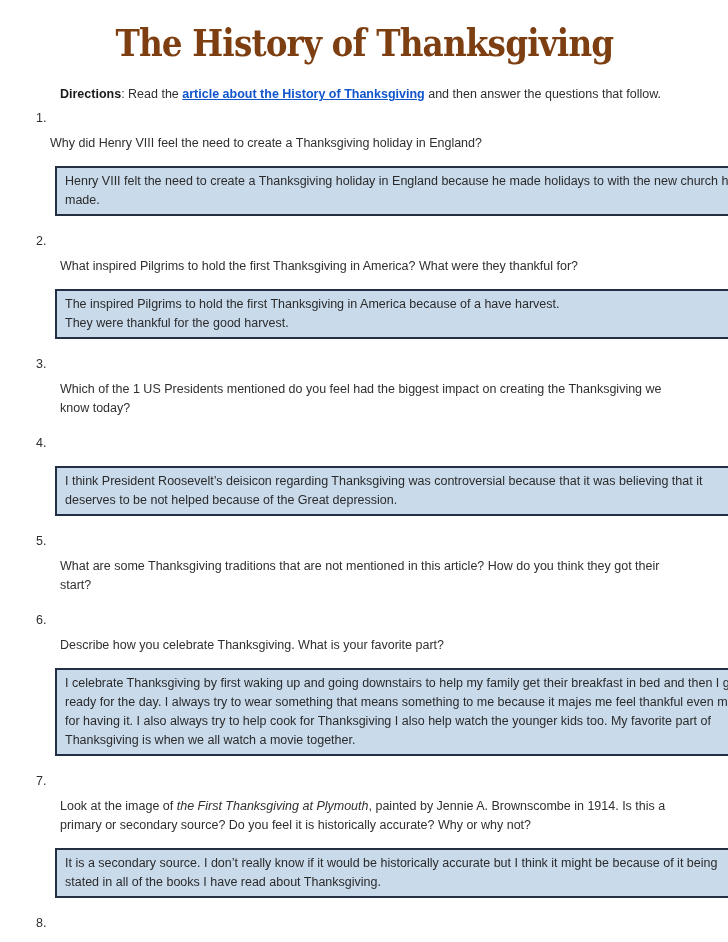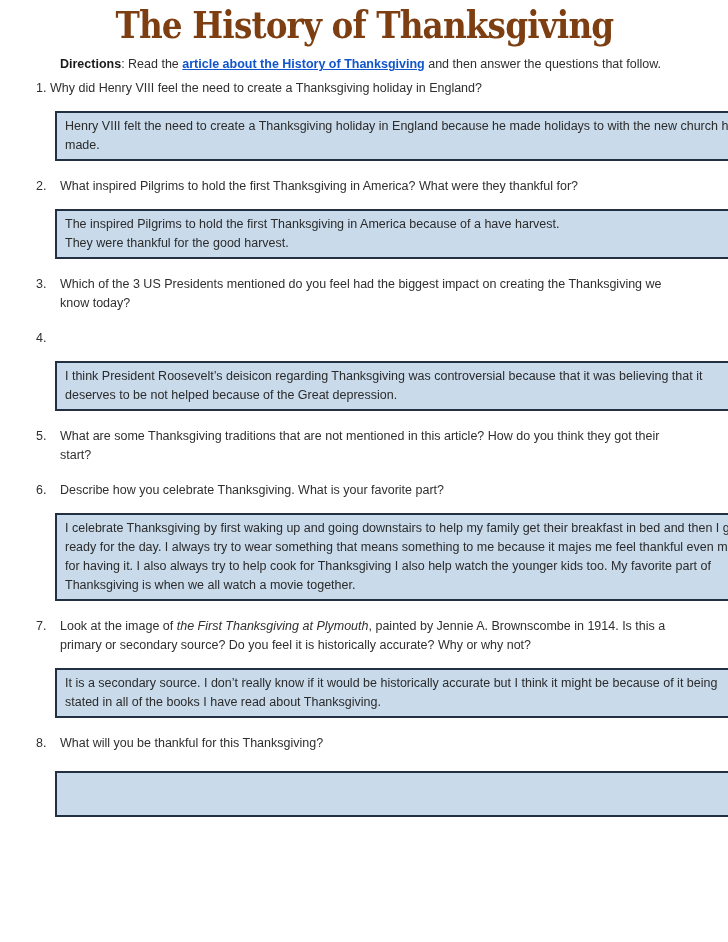--- a/index.html
+++ b/index.html
@@ -7,39 +7,40 @@
   .page {
     position: relative;
     width: 728px;
     height: 942px;
     overflow: hidden;
     background: #ffffff;
     font-family: "Liberation Sans", sans-serif;
     color: #2f2f2f;
   }
   .title {
+    margin-top: 18px;
     text-align: center;
     font-family: "DejaVu Serif", serif;
     font-weight: bold;
     font-size: 38px;
     line-height: 50px;
     color: #7d3f11;
     white-space: nowrap;
   }
   .title-inner {
     display: inline-block;
     transform: scaleX(0.86);
     transform-origin: center;
     letter-spacing: -1px;
   }
   .content {
     margin: 0 33px 0 36px;
   }
   .directions {
-    margin-top: 5px;
+    margin-top: 17px;
     font-size: 12.5px;
     line-height: 19px;
     padding-left: 24px;
   }
   .directions b { color: #1a1a1a; }
   .article-link {
     color: #1155cc;
     font-weight: bold;
     text-decoration: underline;
     cursor: pointer;
@@ -47,21 +48,21 @@
   .question {
     display: flex;
     align-items: flex-start;
     font-size: 12.5px;
     line-height: 19px;
     margin-top: 16px;
   }
   .question.first { margin-top: 5px; }
   .qnum { width: 24px; flex: 0 0 24px; }
   .question.first .qnum { width: 14px; flex: 0 0 14px; }
-  .qtext { max-width: 620px; }
+  .qtext { max-width: 620px; margin-top: 25px; }
   .qtext i { font-style: italic; }
   .answer-box {
     margin-left: 19px;
     margin-top: 13px;
     width: 704px;
     background: #c9daeb;
     border: 2px solid #233043;
     padding: 4px 8px;
     font-size: 12.5px;
     line-height: 19px;
@@ -92,21 +93,21 @@
 
     <div class="question">
       <span class="qnum">2.</span>
       <span class="qtext">What inspired Pilgrims to hold the first Thanksgiving in America? What were they thankful for?</span>
     </div>
     <div class="answer-box">The inspired Pilgrims to hold the first Thanksgiving in America because of a have harvest.
 They were thankful for the good harvest.</div>
 
     <div class="question">
       <span class="qnum">3.</span>
-      <span class="qtext">Which of the 3 US Presidents mentioned do you feel had the biggest impact on creating the Thanksgiving we know today?</span>
+      <span class="qtext">Which of the 1 US Presidents mentioned do you feel had the biggest impact on creating the Thanksgiving we know today?</span>
     </div>
 
     <div class="question">
       <span class="qnum">4.</span>
     </div>
     <div class="answer-box">I think President Roosevelt’s deisicon regarding Thanksgiving was controversial because that it was believing that it deserves to be not helped because of the Great depression.</div>
 
     <div class="question">
       <span class="qnum">5.</span>
       <span class="qtext">What are some Thanksgiving traditions that are not mentioned in this article? How do you think they got their start?</span>

